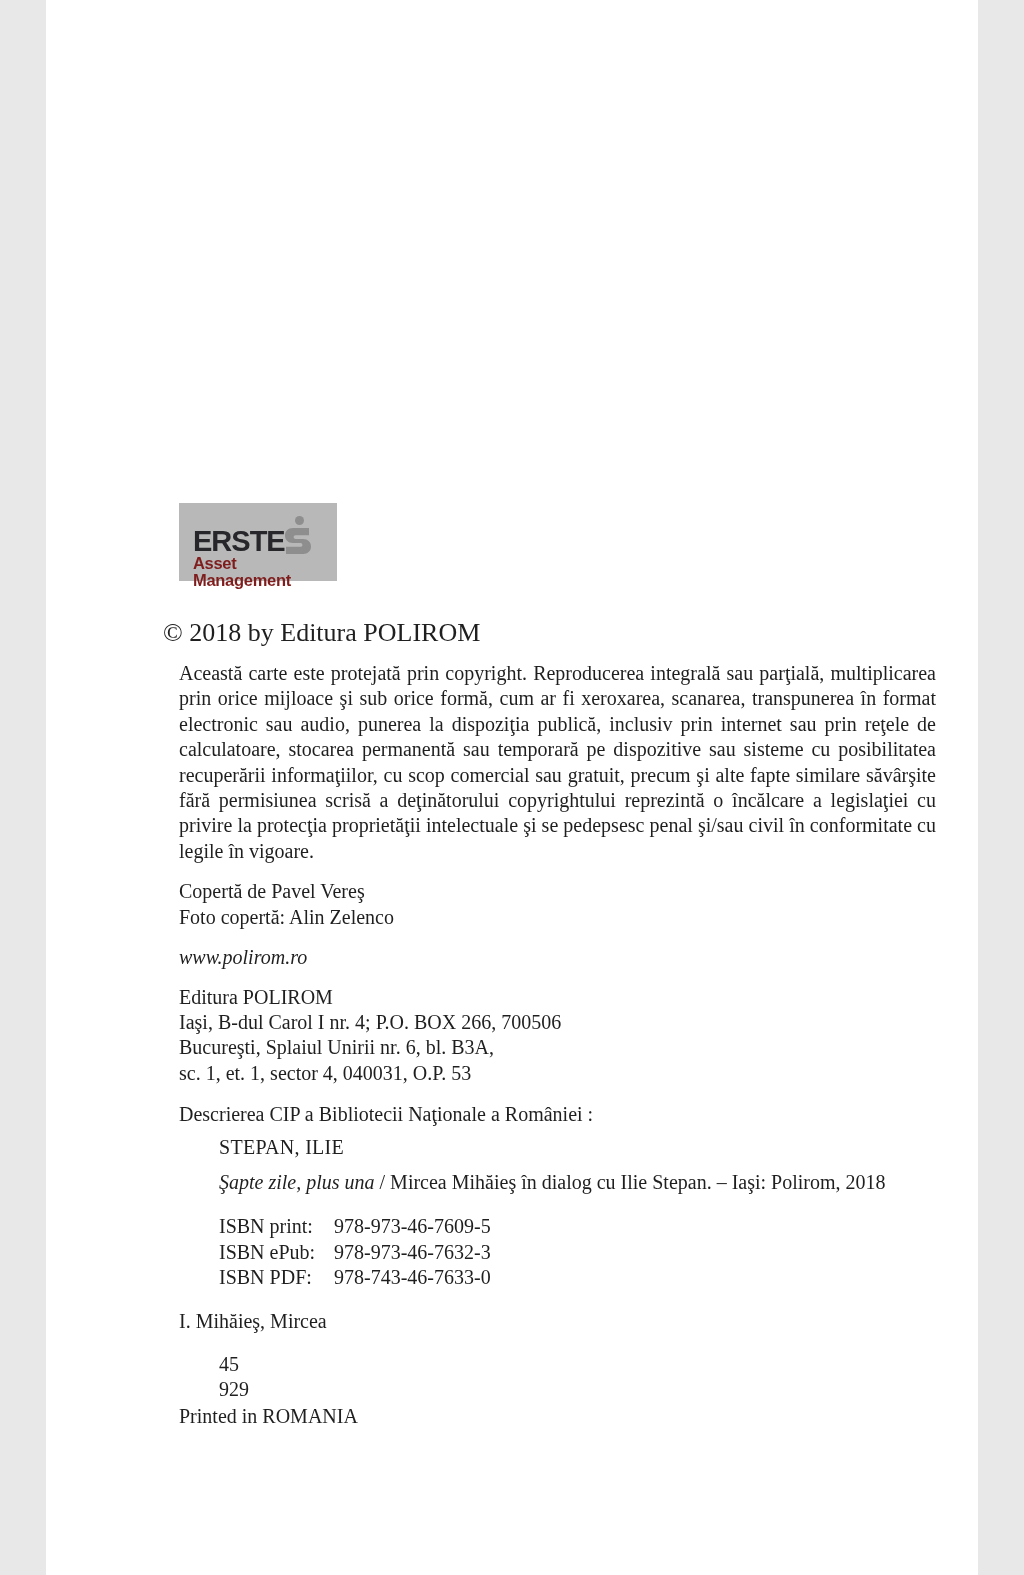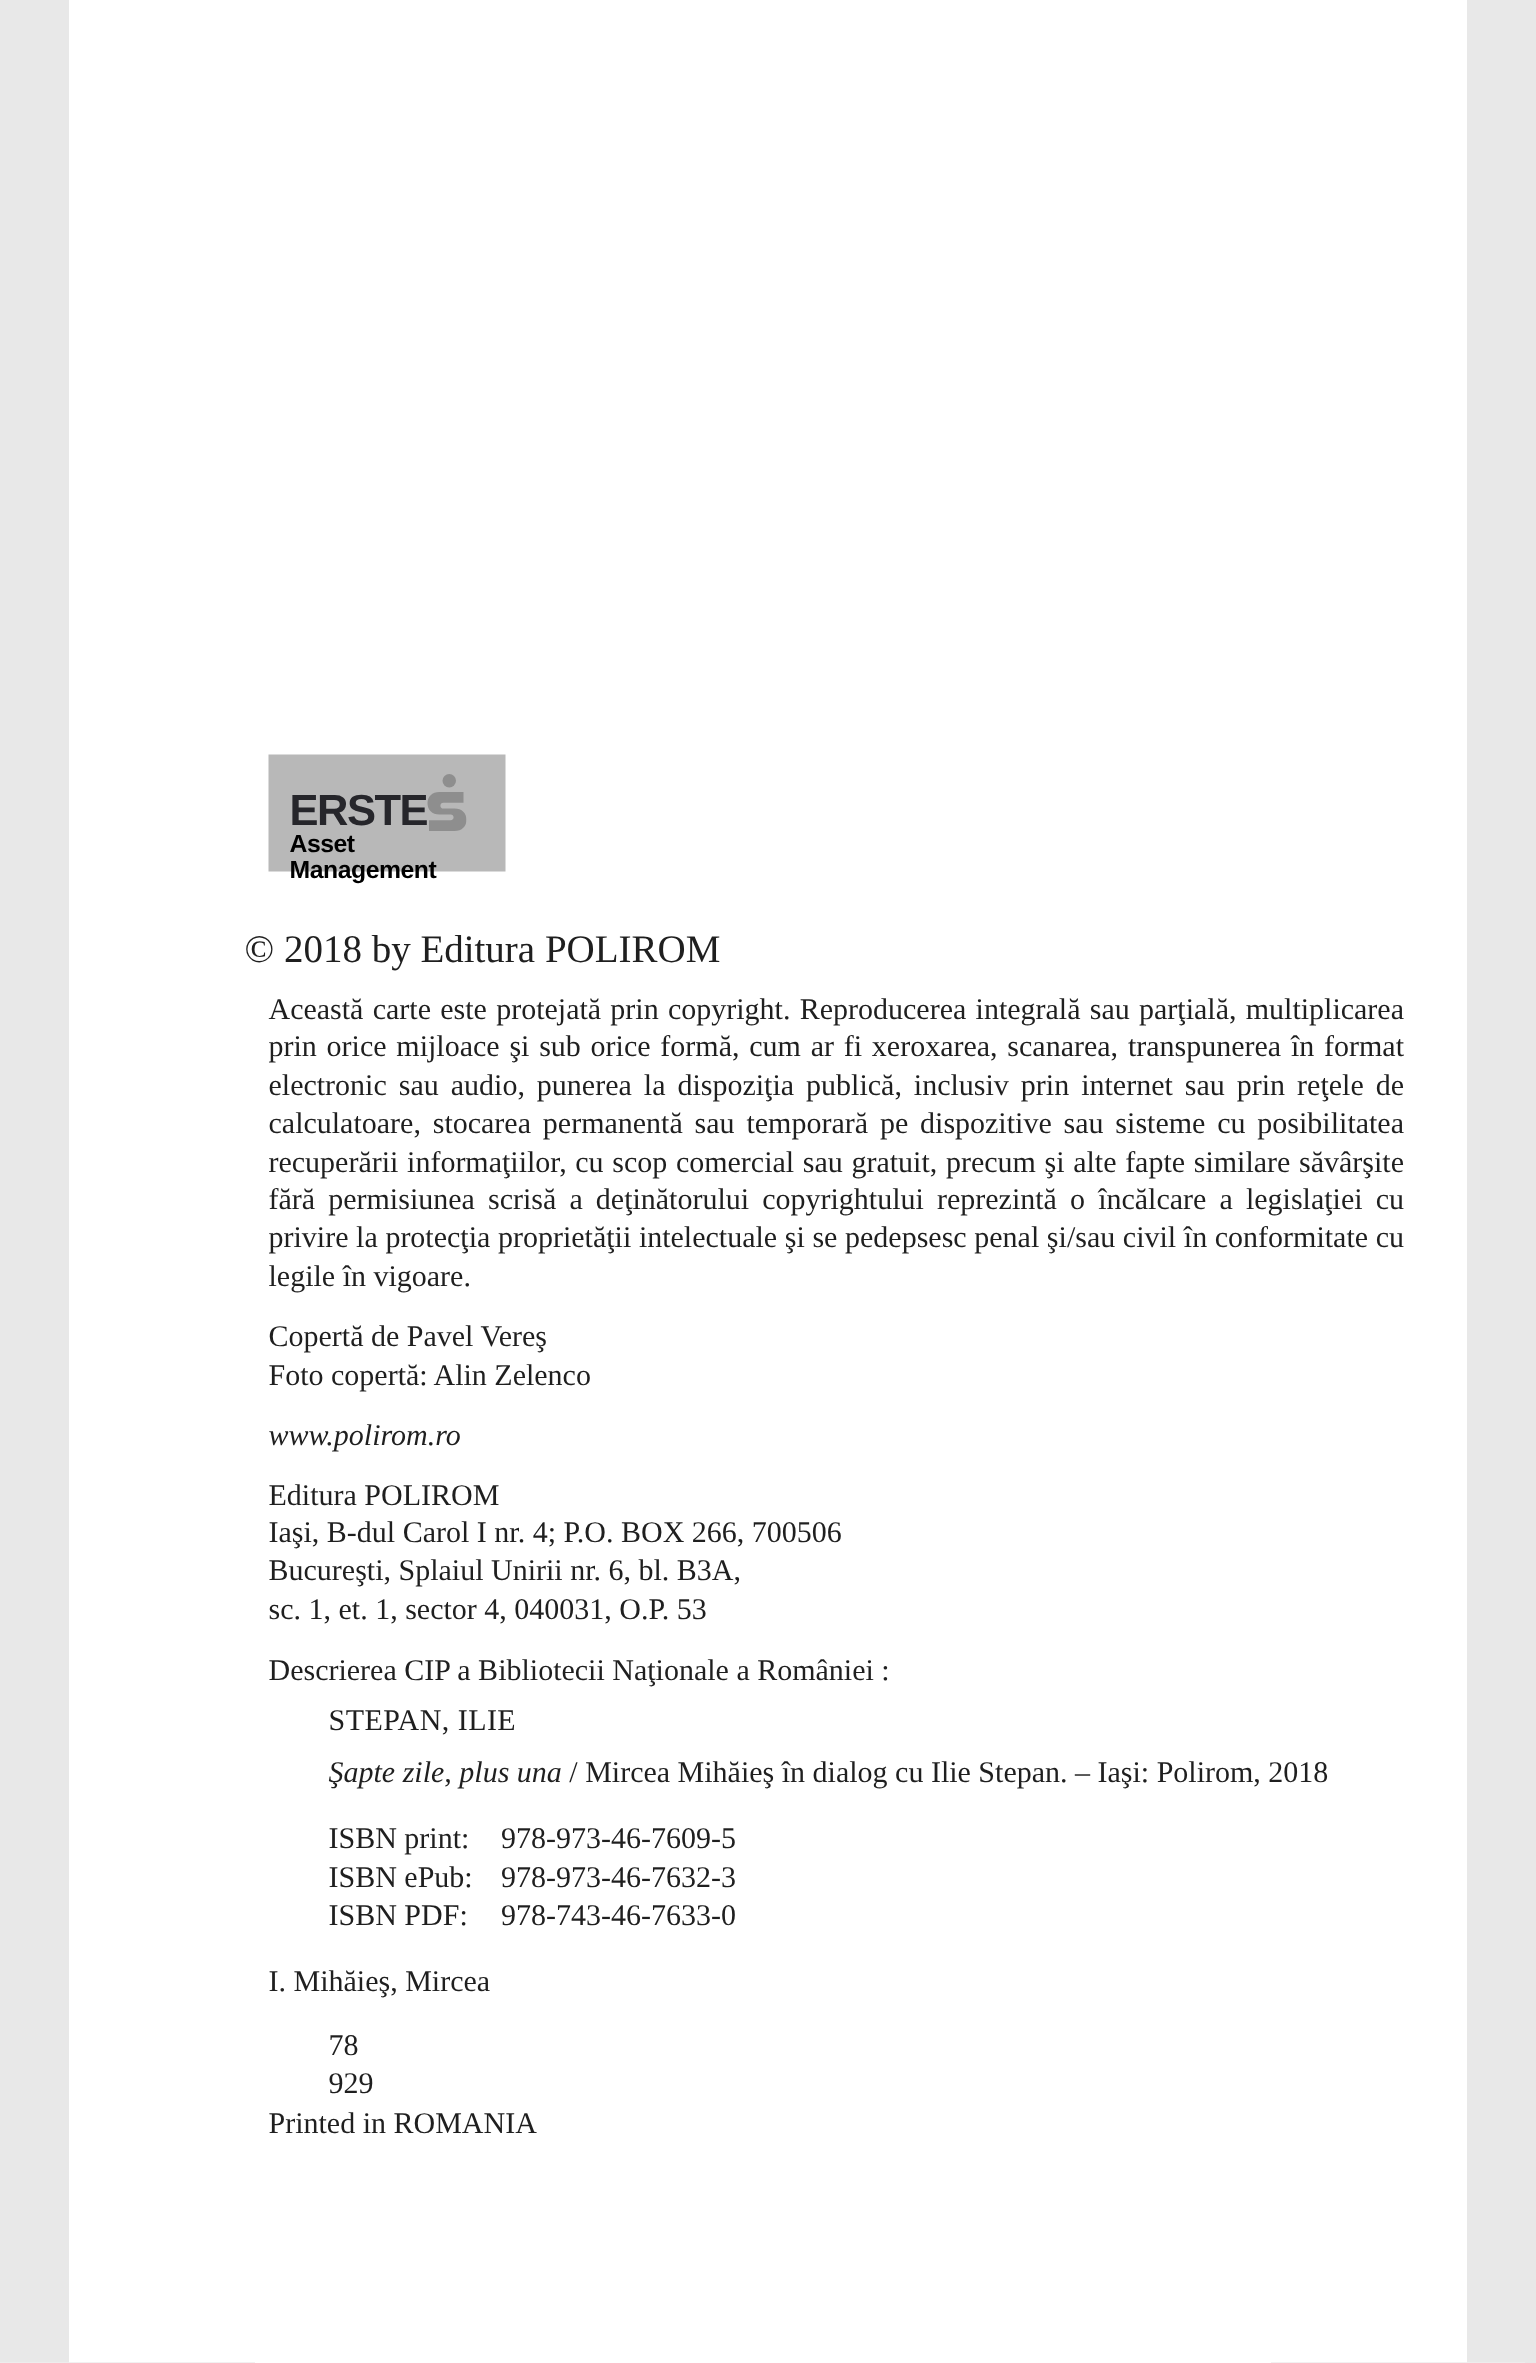--- a/index.html
+++ b/index.html
@@ -26,21 +26,21 @@
     position:absolute; left:14px; top:24px;
     font-family:"Liberation Sans", sans-serif;
     font-weight:bold; font-size:29px; line-height:1;
     letter-spacing:-1px; color:#26262b;
   }
   .logo-s { position:absolute; left:105px; top:13px; width:27px; height:40px; }
   .logo-sub {
     position:absolute; left:14px; top:52px;
     font-family:"Liberation Sans", sans-serif;
     font-weight:bold; font-size:16.5px; line-height:1;
-    letter-spacing:-0.3px; color:#000000;
+    letter-spacing:-0.3px; color:#7f1d1d;
   }
 
   .copyright-line { left:117px; top:620px; font-size:26px; }
 
   .legal {
     left:133px; top:661px; width:757px;
     font-size:20px; line-height:25.4px;
     text-align:justify; white-space:normal;
   }
 
@@ -112,19 +112,19 @@
     </div>
     <div class="isbn-row">
       <span class="isbn-label">ISBN PDF:</span>
       <span>978-743-46-7633-0</span>
     </div>
   </div>
 
   <div class="abs line index-entry">I. Mihăieş, Mircea</div>
 
   <div class="abs line classification">
-    <div>78</div>
+    <div>45</div>
     <div>929</div>
   </div>
 
   <div class="abs line printed-line">Printed in ROMANIA</div>
 
 </div>
 
 </body></html>

